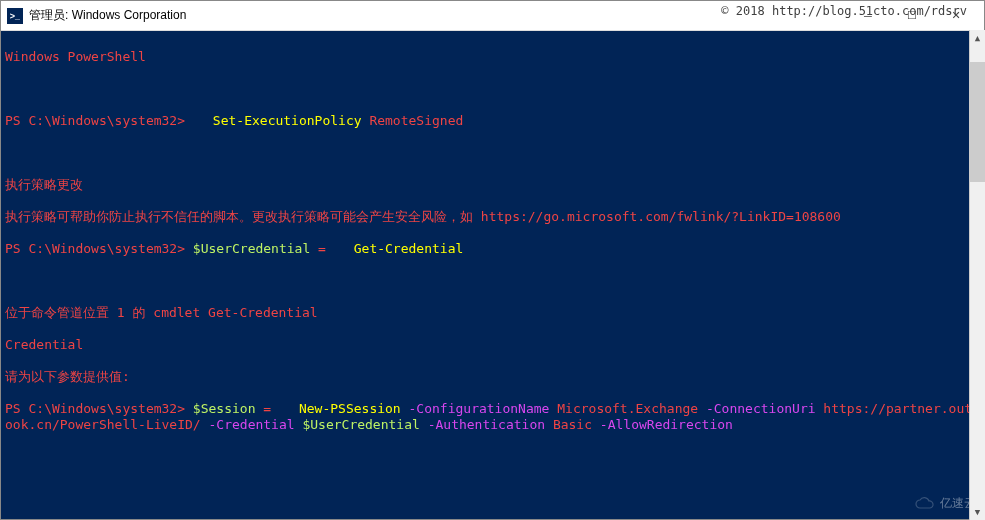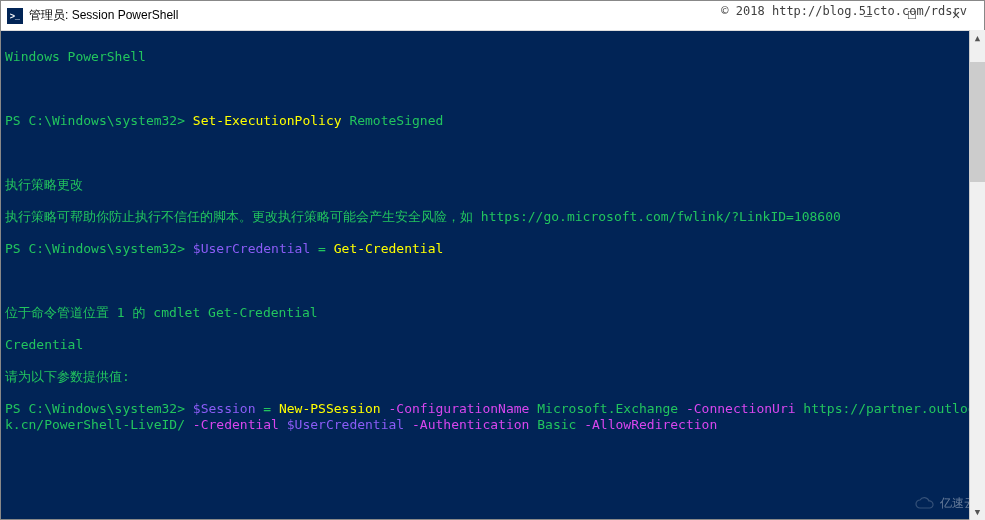--- a/index.html
+++ b/index.html
@@ -60,23 +60,23 @@
       flex: 1;
       background: #012456;
       color: #cccccc;
       padding: 2px 4px;
       overflow: hidden;
       line-height: 16px;
       white-space: pre-wrap;
       word-break: break-all;
       position: relative;
     }
-    .white { color: #22c55e; }
-    .yellow { color: #ffff00; }
-    .green { color: #8b5cf6; }
+    .white { color: #ef4444; }
+    .yellow { color: #ffff00; margin-left: 20px; }
+    .green { color: #bef264; }
     .darkgreen { color: #d946ef; }
     .line { display: block; }
     .watermark {
       position: absolute;
       top: 4px;
       right: 18px;
       color: #404040;
       font-family: monospace;
       font-size: 12px;
       z-index: 10;
@@ -118,21 +118,21 @@
     }
   </style>
 </head>
 <body>
 
 <div class="watermark">© 2018 http://blog.51cto.com/rdsrv</div>
 
 <div class="window">
   <div class="titlebar">
     <span class="ps-icon">&gt;_</span>
-    <span>管理员: Session PowerShell</span>
+    <span>管理员: Windows Corporation</span>
     <div class="titlebar-controls">
       <div class="ctrl-btn">─</div>
       <div class="ctrl-btn">☐</div>
       <div class="ctrl-btn">✕</div>
     </div>
   </div>
 
   <div class="terminal">
 <span class="line white">Windows PowerShell</span>
 <span class="line"> </span>

